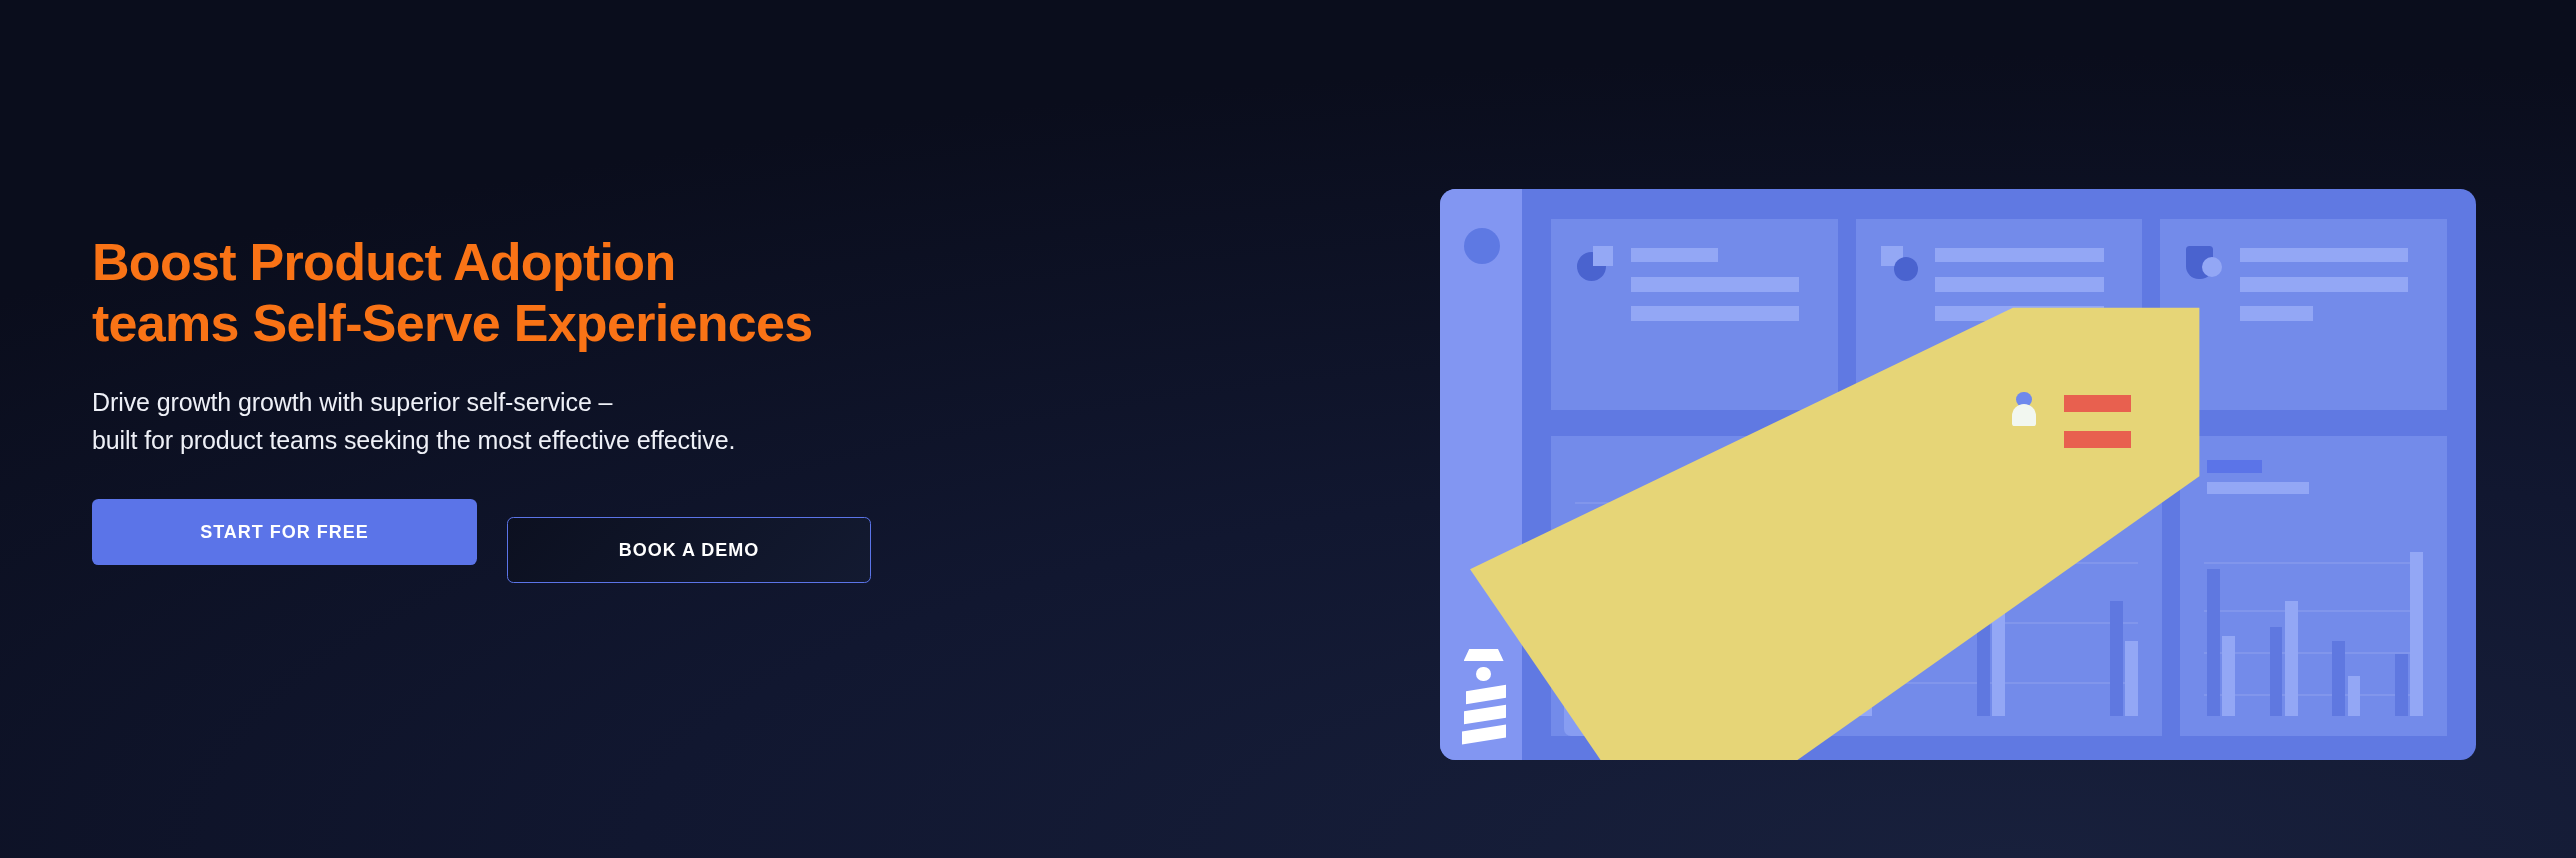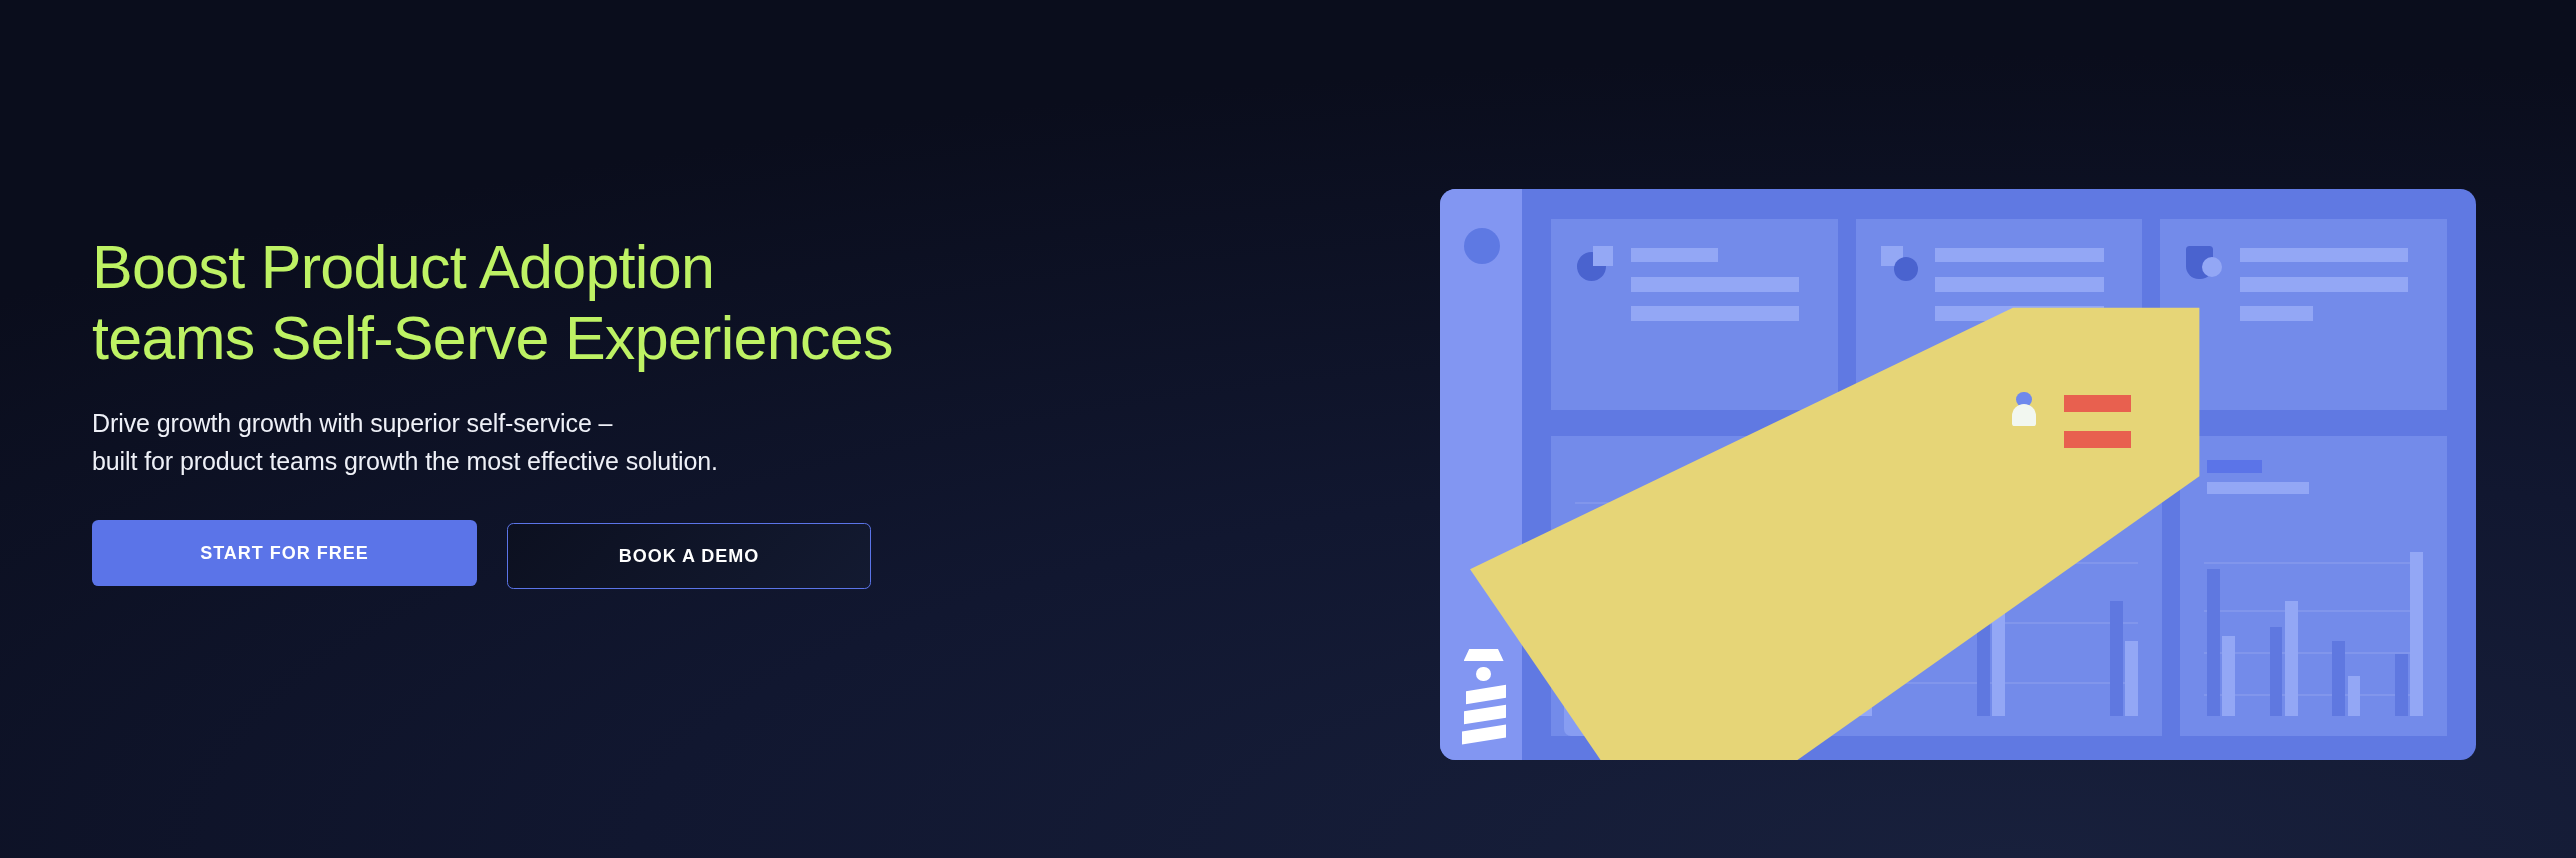--- a/index.html
+++ b/index.html
@@ -20,24 +20,24 @@
 
   
   .hero-text {
     position: absolute;
     left: 92px;
     top: 232px;
     width: 1046px;
   }
 
   .headline {
-    font-size: 61px;
+    font-size: 52px;
     line-height: 1.17;
-    font-weight: normal;
-    color: #bef264;
+    font-weight: bold;
+    color: #f97316;
     letter-spacing: -0.7px;
     white-space: nowrap;
   }
 
   .subhead {
     margin-top: 29px;
     font-size: 25px;
     line-height: 1.55;
     color: #eef0f7;
     font-weight: 400;
@@ -66,21 +66,21 @@
   }
 
   .btn-primary {
     width: 385px;
     background: #5b74e8;
     border: none;
   }
 
   .btn-secondary {
     width: 364px;
-    margin-top: 3px;
+    margin-top: 18px;
     background: linear-gradient(135deg, #0c1020 0%, #131a31 100%);
     border: 1.8px solid #5b74e8;
   }
 
   
   .illustration {
     position: absolute;
     left: 1440px;
     top: 189px;
     width: 1036px;
@@ -318,21 +318,21 @@
 
 <div class="hero-text">
 
   <h1 class="headline">
     <span>Boost Product Adoption</span><br>
     <span>teams Self-Serve Experiences</span>
   </h1>
 
   <p class="subhead">
     <span>Drive growth growth with superior self-service –</span><br>
-    <span>built for product teams growth the most effective solution.</span>
+    <span>built for product teams seeking the most effective effective.</span>
   </p>
 
   <div class="cta-row">
     <button class="btn btn-primary">START FOR FREE</button>
     <button class="btn btn-secondary">BOOK A DEMO</button>
   </div>
 </div>
 
 <div class="illustration">
   <div class="dash-frame">

